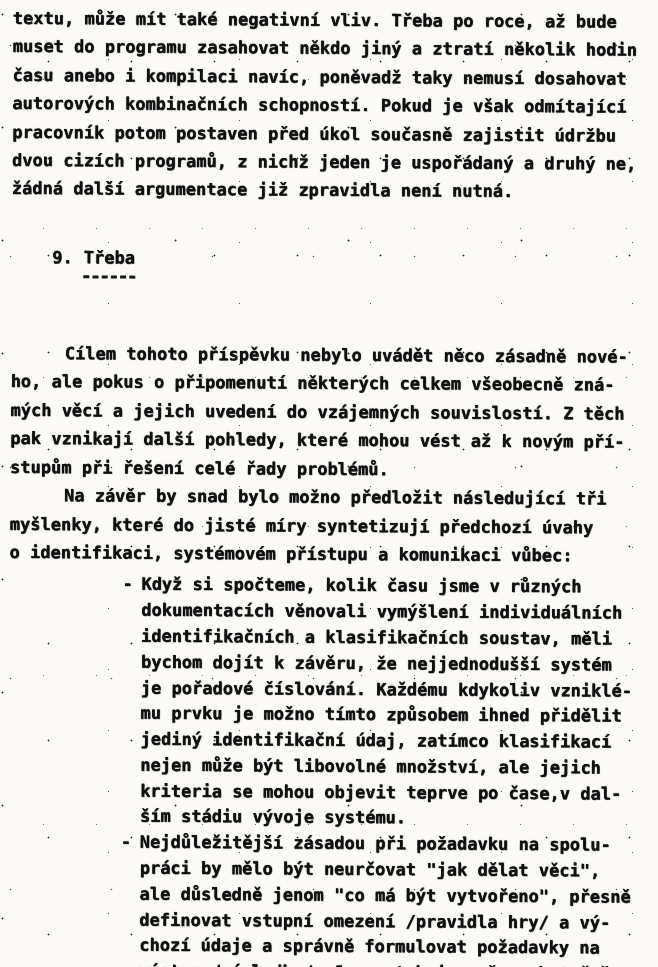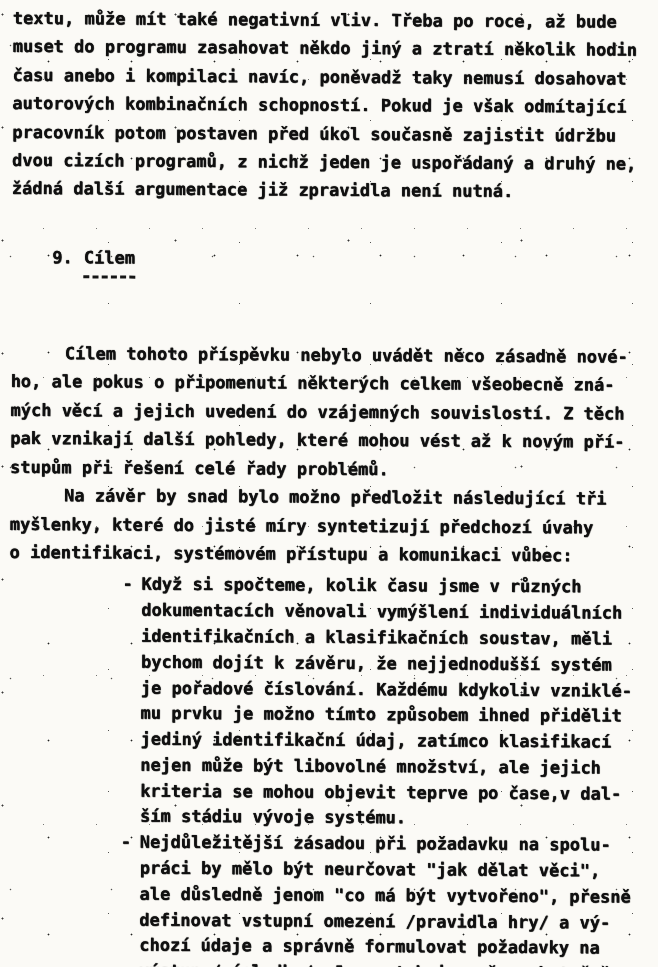--- a/index.html
+++ b/index.html
@@ -56,21 +56,21 @@
     <div class="line">textu, může mít také negativní vliv. Třeba po roce, až bude</div>
     <div class="line">muset do programu zasahovat někdo jiný a ztratí několik hodin</div>
     <div class="line">času anebo i kompilaci navíc, poněvadž taky nemusí dosahovat</div>
     <div class="line">autorových kombinačních schopností. Pokud je však odmítající</div>
     <div class="line">pracovník potom postaven před úkol současně zajistit údržbu</div>
     <div class="line">dvou cizích programů, z nichž jeden je uspořádaný a druhý ne,</div>
     <div class="line">žádná další argumentace již zpravidla není nutná.</div>
   </div>
 
   <div class="heading">
-    <span class="num">9.</span><span class="word">Cílem</span>
+    <span class="num">9.</span><span class="word">Třeba</span>
   </div>
 
   <div class="para p2">
     <div class="line indent">Cílem tohoto příspěvku nebylo uvádět něco zásadně nové-</div>
     <div class="line">ho, ale pokus o připomenutí některých celkem všeobecně zná-</div>
     <div class="line">mých věcí a jejich uvedení do vzájemných souvislostí. Z těch</div>
     <div class="line">pak vznikají další pohledy, které mohou vést až k novým pří-</div>
     <div class="line">stupům při řešení celé řady problémů.</div>
   </div>
 

